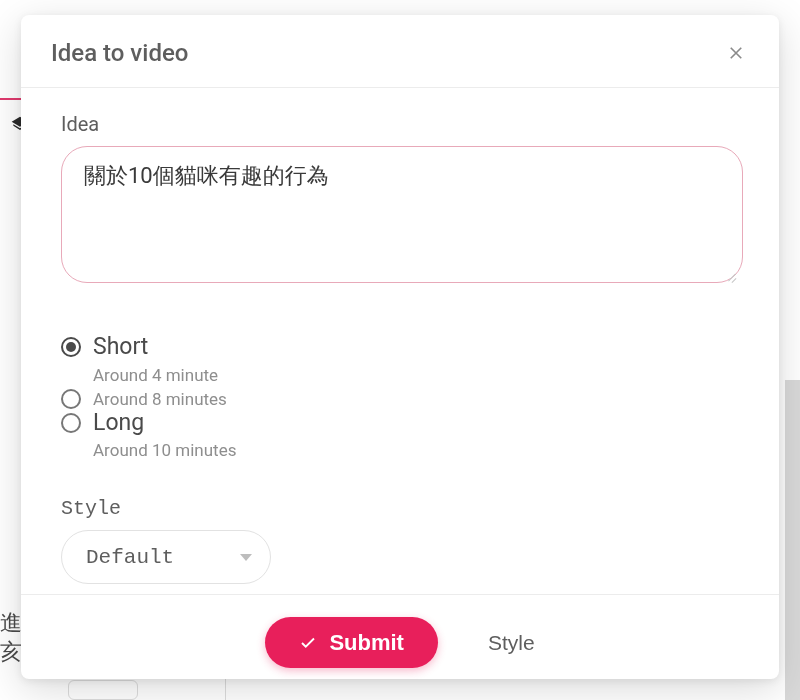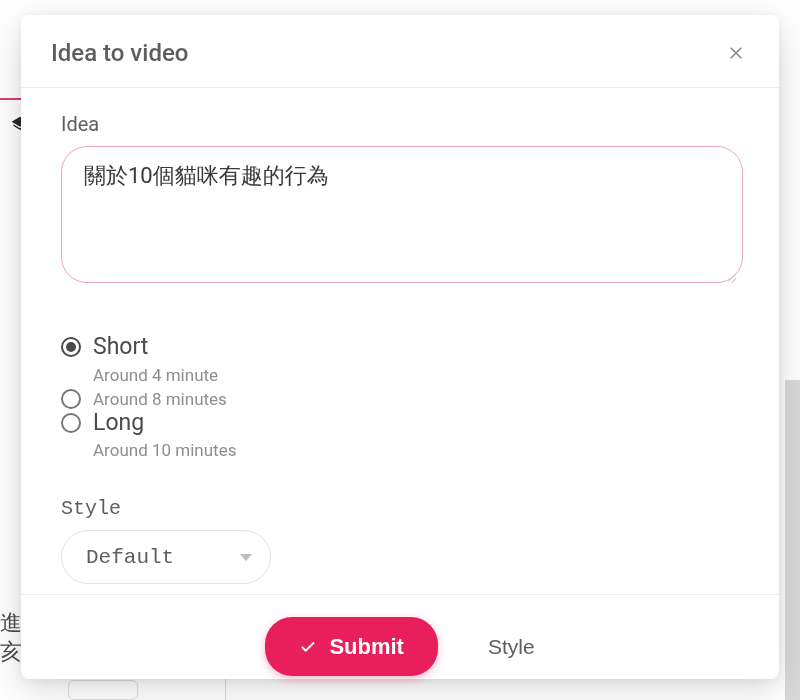--- a/index.html
+++ b/index.html
@@ -250,21 +250,21 @@
       padding: 22px 0 26px 0;
       display: flex;
       align-items: center;
       justify-content: center;
       gap: 50px;
     }
     .submit-btn {
       background: #e81f5b;
       border: none;
       border-radius: 27px;
-      height: 59px;
+      height: 51px;
       padding: 0 34px;
       display: flex;
       align-items: center;
       gap: 12px;
       cursor: pointer;
       box-shadow: 0 3px 8px rgba(232,31,91,0.3);
     }
     .submit-btn svg {
       width: 18px;
       height: 18px;

